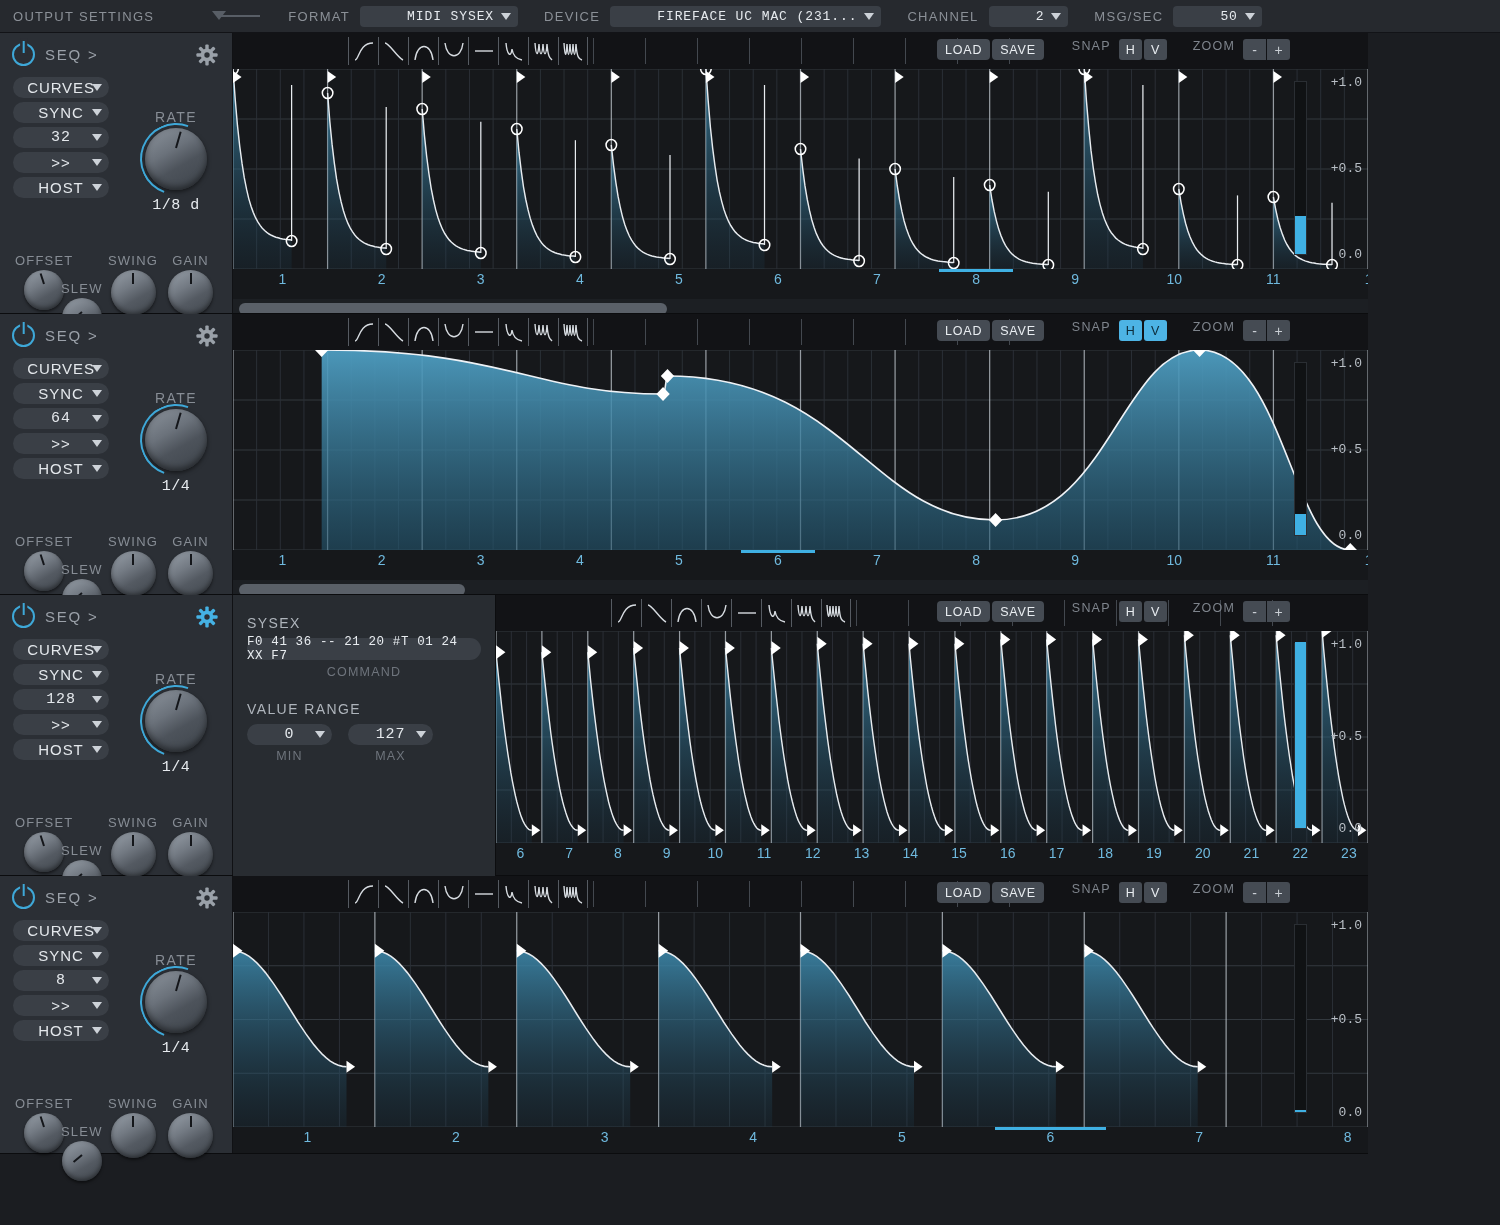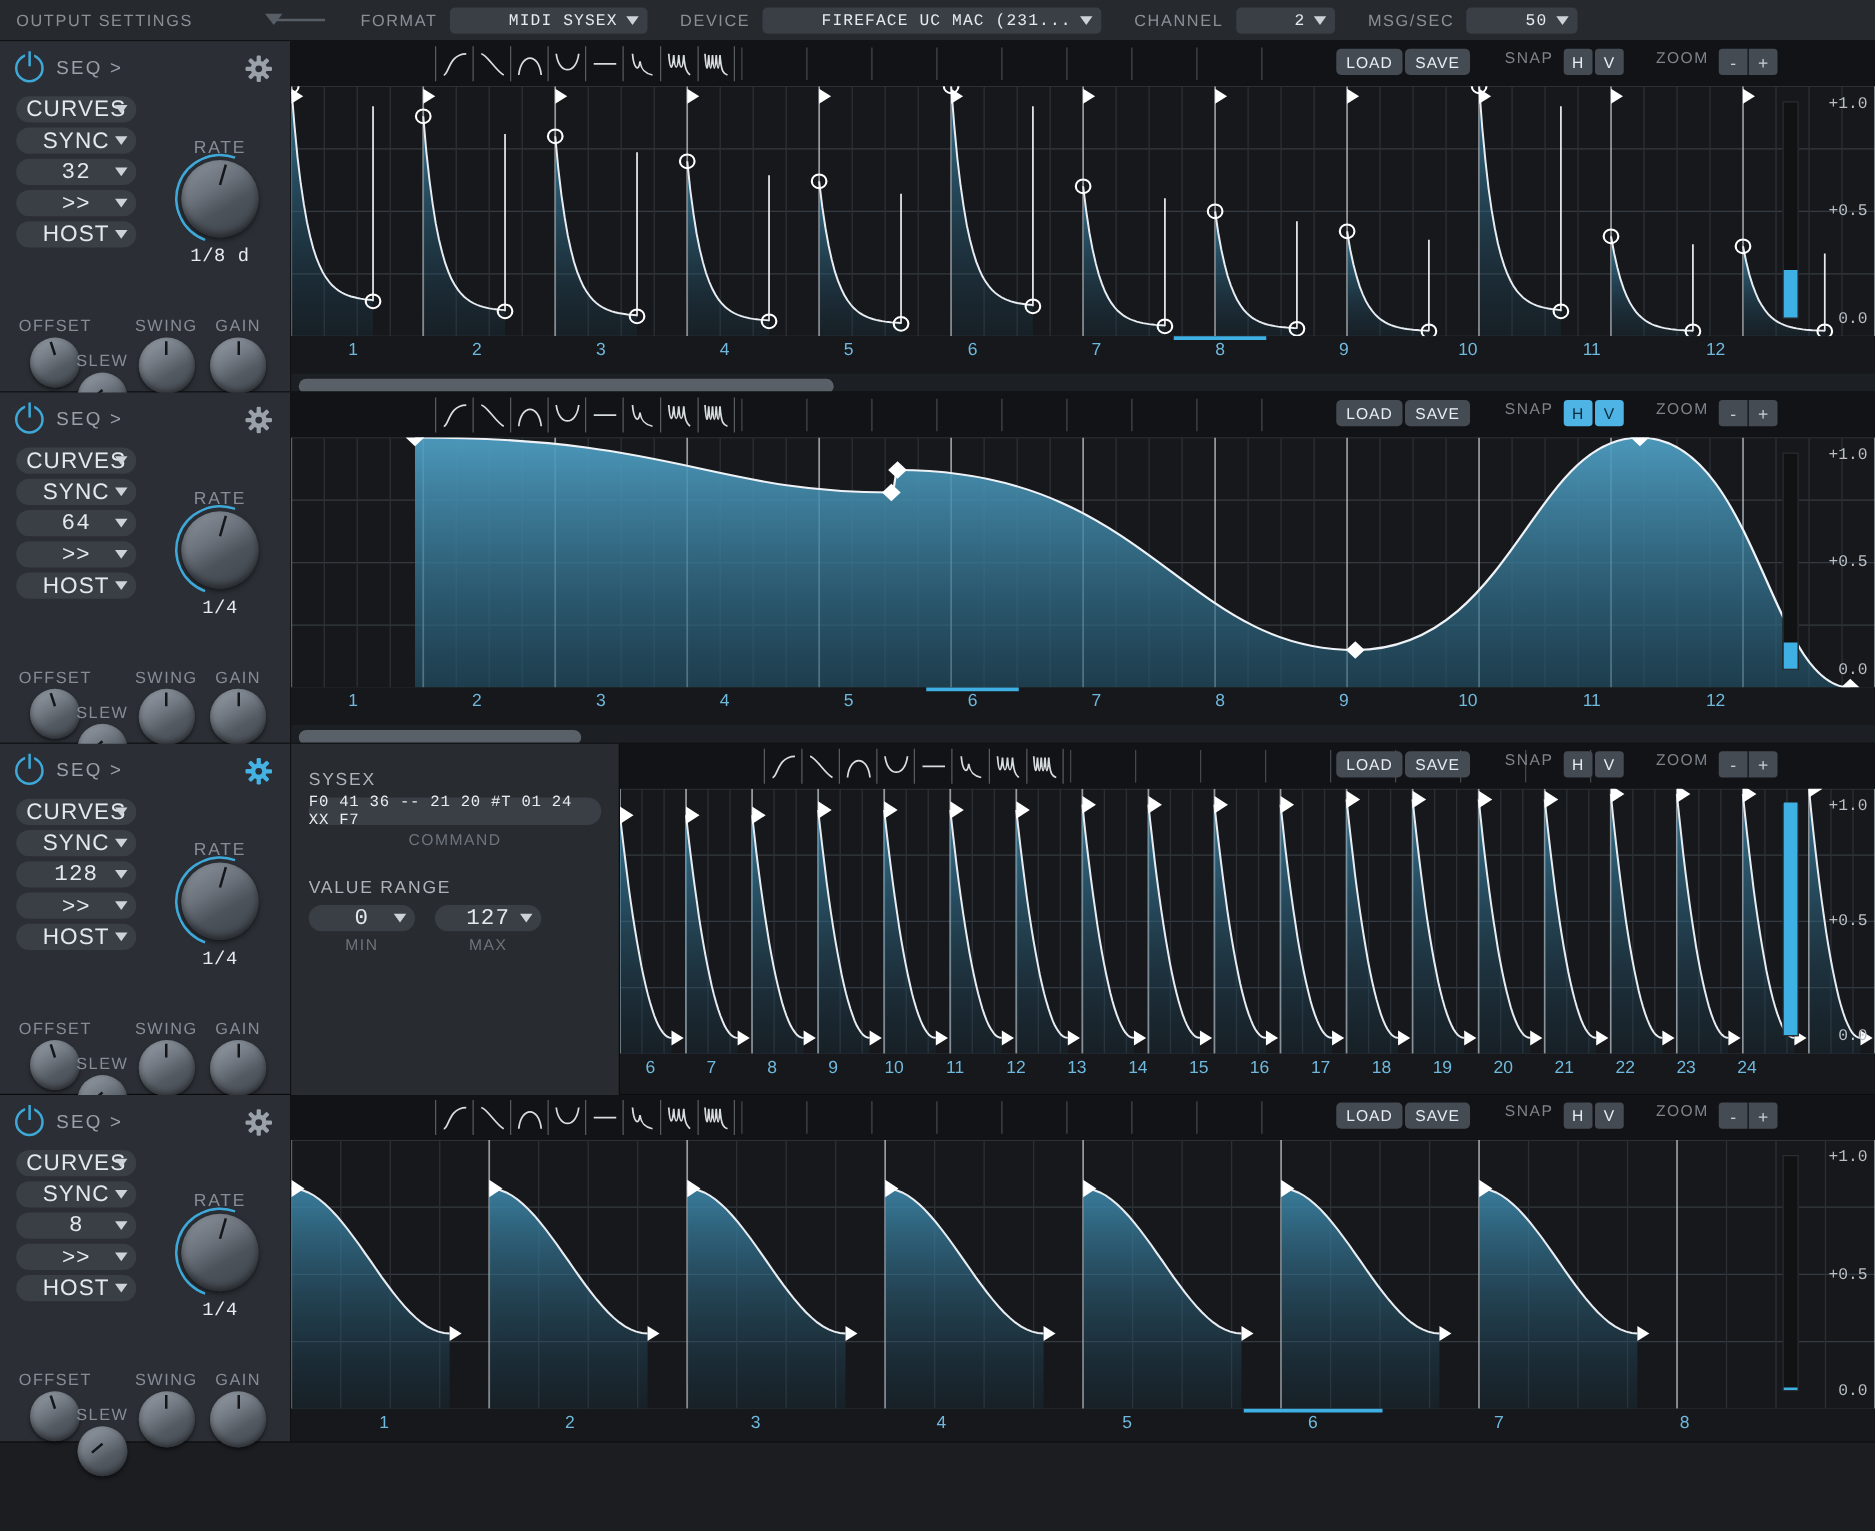--- a/index.html
+++ b/index.html
@@ -72,21 +72,21 @@
   }
   .dd .cv { margin-right: 7px; white-space: nowrap; margin-left: 40px; }
   .caret {
     width: 0; height: 0; border-left: 5px solid transparent;
     border-right: 5px solid transparent; border-top: 7px solid #cdd2d8;
   }
 
   
   .rows { position: relative; width: 100%; }
   .row {
-    position: relative; display: flex; width: 1500px;
+    position: relative; display: flex; width: 1368px;
     border-bottom: 1px solid #0b0c0e;
   }
   .row.r1 { height: 281px; }
   .row.r2 { height: 281px; }
   .row.r3 { height: 281px; }
   .row.r4 { height: 278px; }
 
   
   .side {
     width: 233px; flex: 0 0 233px; position: relative;
@@ -114,21 +114,21 @@
   .gear svg { width: 22px; height: 22px; display: block; }
 
   .side-body { position: relative; padding: 0 0 0 13px; }
   .selcol { width: 96px; }
   .sel {
     width: 96px; height: 21px; margin-bottom: 4px;
     background: #3a3f46; border-radius: 11px;
     position: relative; display: flex; align-items: center; justify-content: center;
   }
   .sel .txt {
-    color: #e4e8ec; font-size: 18px; letter-spacing: 0.9px;
+    color: #e4e8ec; font-size: 15px; letter-spacing: 0.9px;
     font-family: "Liberation Sans", sans-serif;
   }
   .sel .caret2 {
     position: absolute; right: 7px; top: 7px;
     width: 0; height: 0; border-left: 5px solid transparent;
     border-right: 5px solid transparent; border-top: 7px solid #cdd2d8;
   }
   .sel.small-num .txt { font-family: "Liberation Mono", monospace; }
 
   .rate-wrap {

